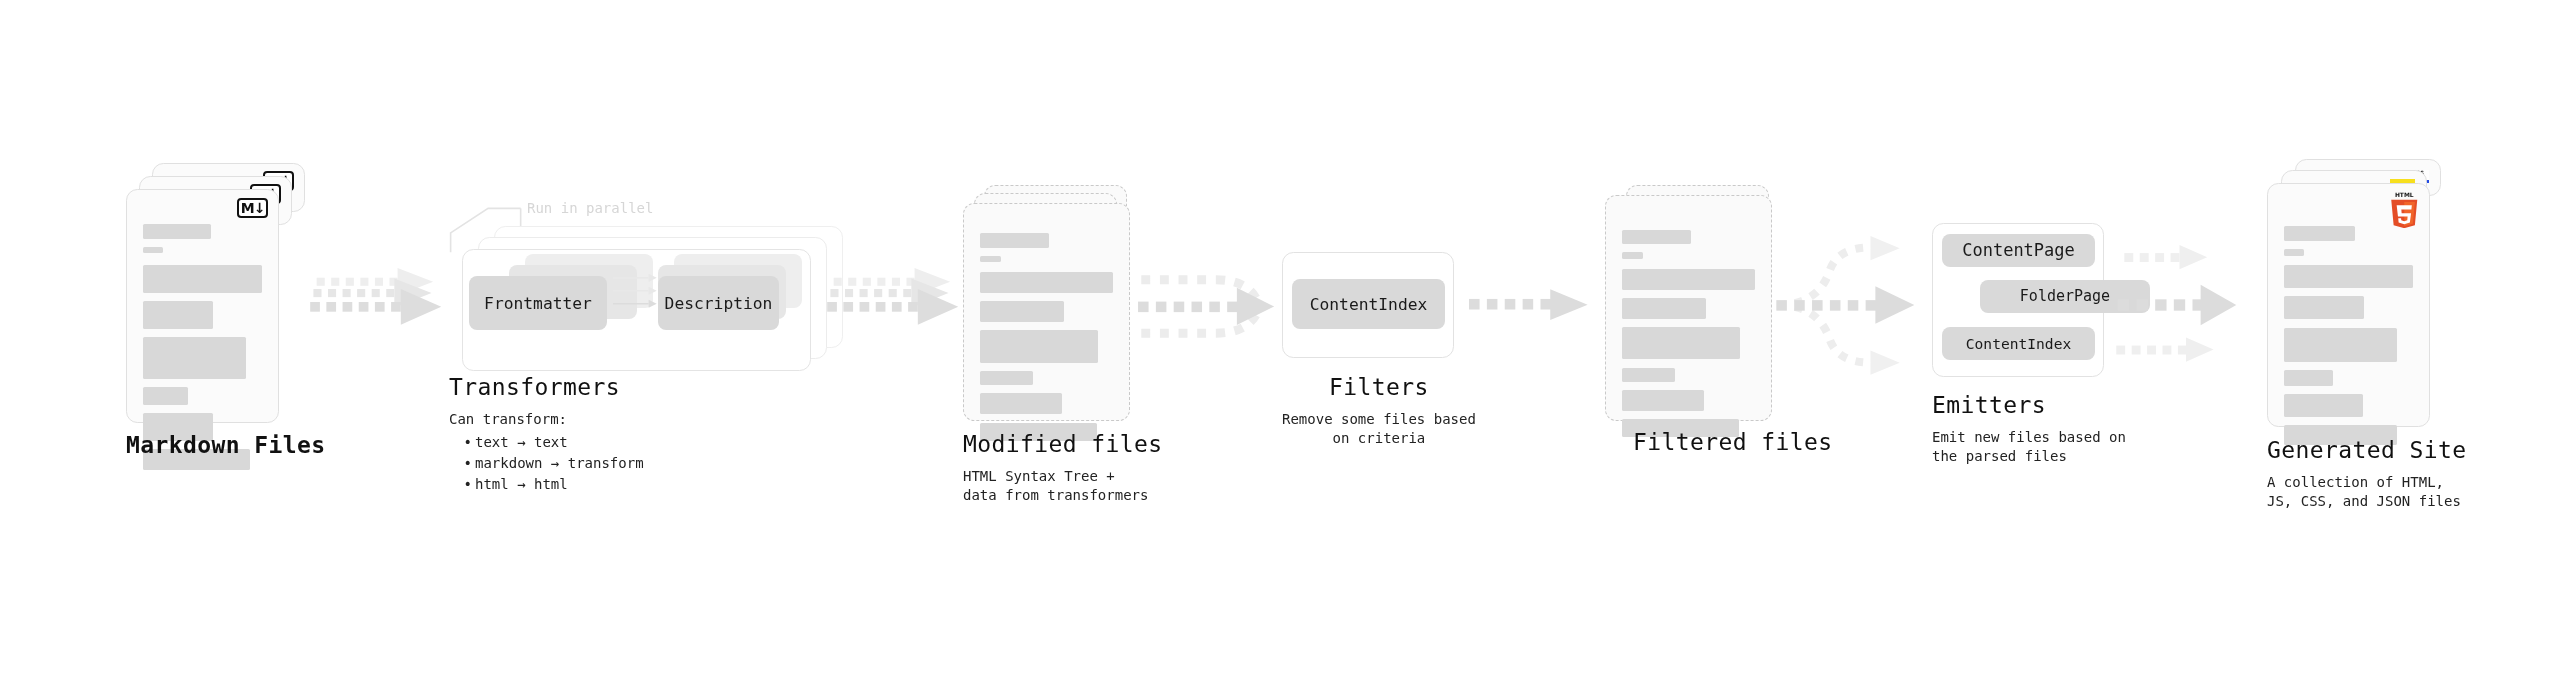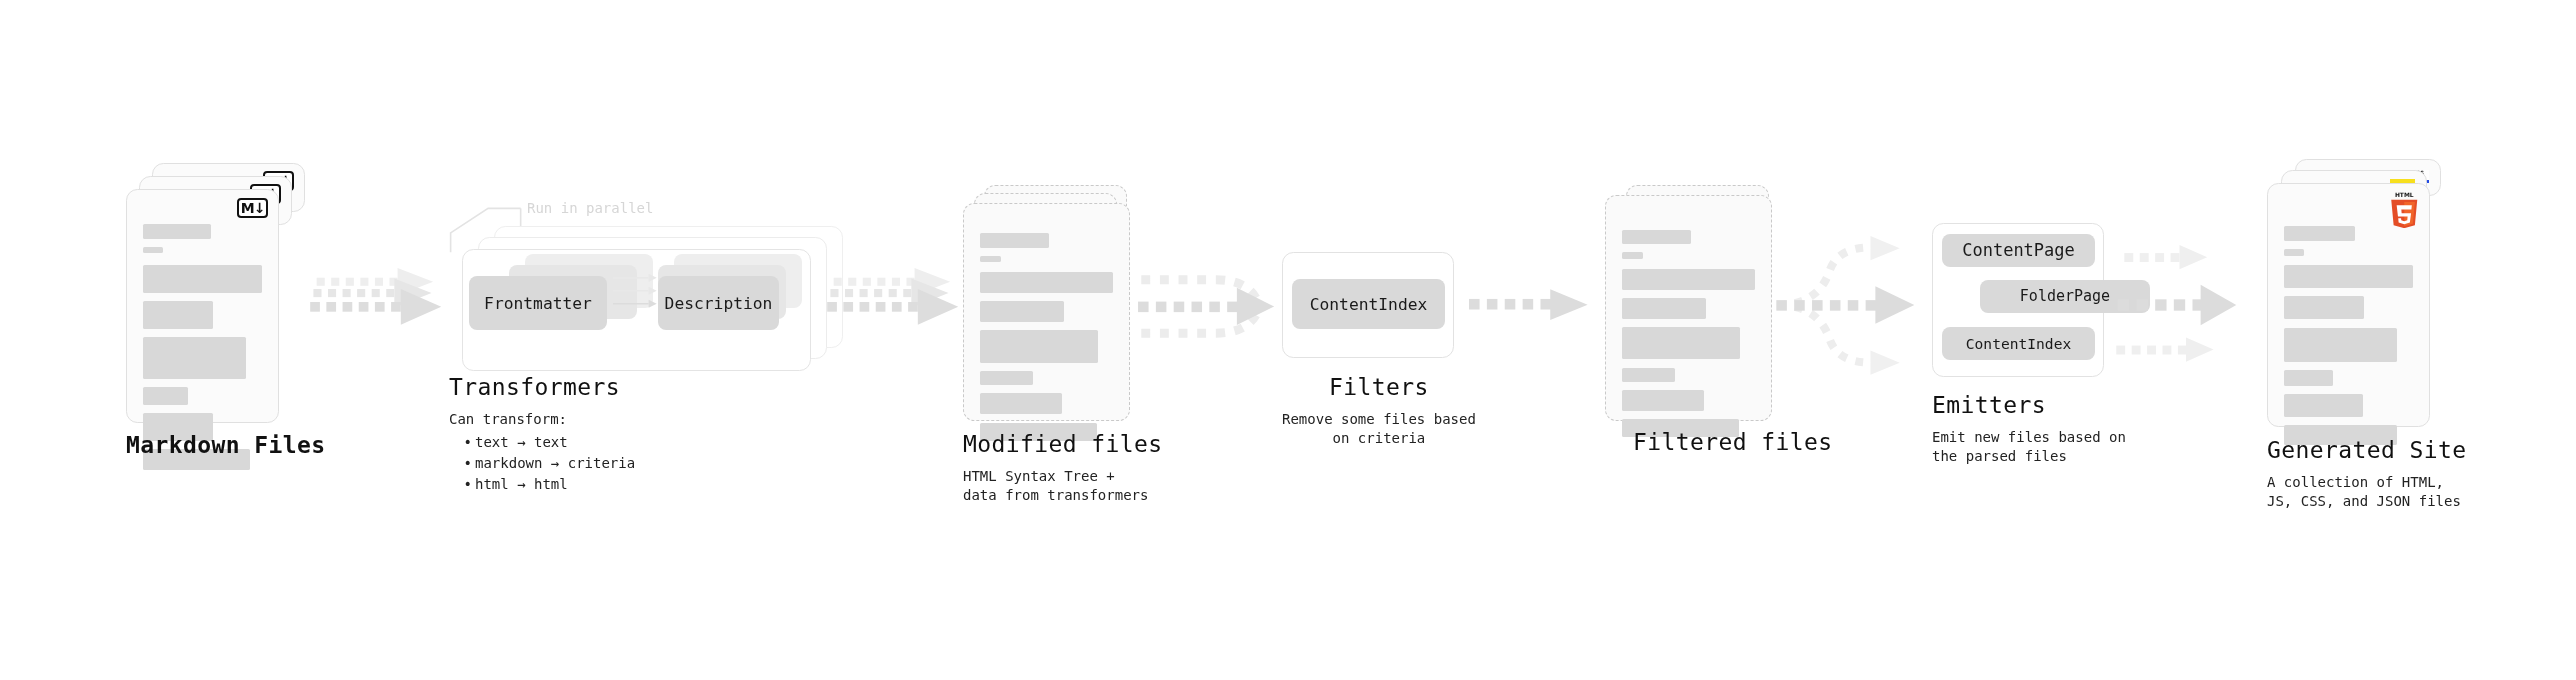--- a/index.html
+++ b/index.html
@@ -185,21 +185,21 @@
 
   <div class="chip" style="left:469px; top:276px; width:138px; height:54px;">Frontmatter</div>
   <div class="chip" style="left:658px; top:276px; width:121px; height:54px;">Description</div>
 
   <div class="caption" style="left:449px; top:374px;">
     <div class="cap-title">Transformers</div>
     <div class="cap-sub">
       <div>Can transform:</div>
       <ul>
         <li>text → text</li>
-        <li>markdown → criteria</li>
+        <li>markdown → transform</li>
         <li>html → html</li>
       </ul>
     </div>
   </div>
 
   <svg class="arrow-layer" style="left:827px; top:268px; width:146px; height:89px;" viewBox="0 0 180 110">
     <g fill="#eeeeee">
       <rect x="8" y="12" width="10" height="10"></rect>
         <rect x="26" y="12" width="10" height="10"></rect>
       <rect x="44" y="12" width="10" height="10"></rect>

